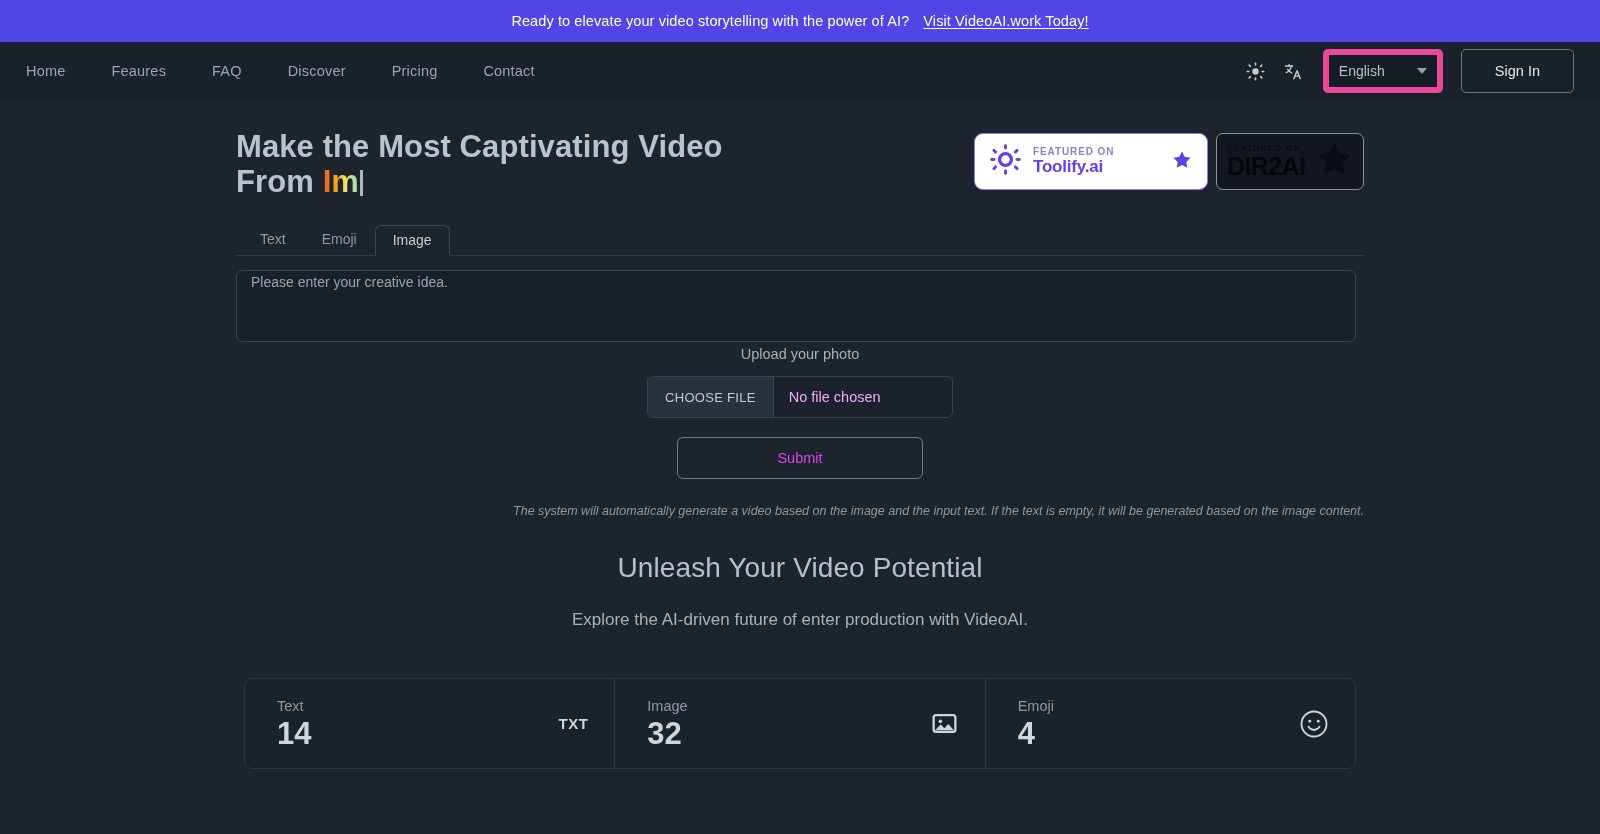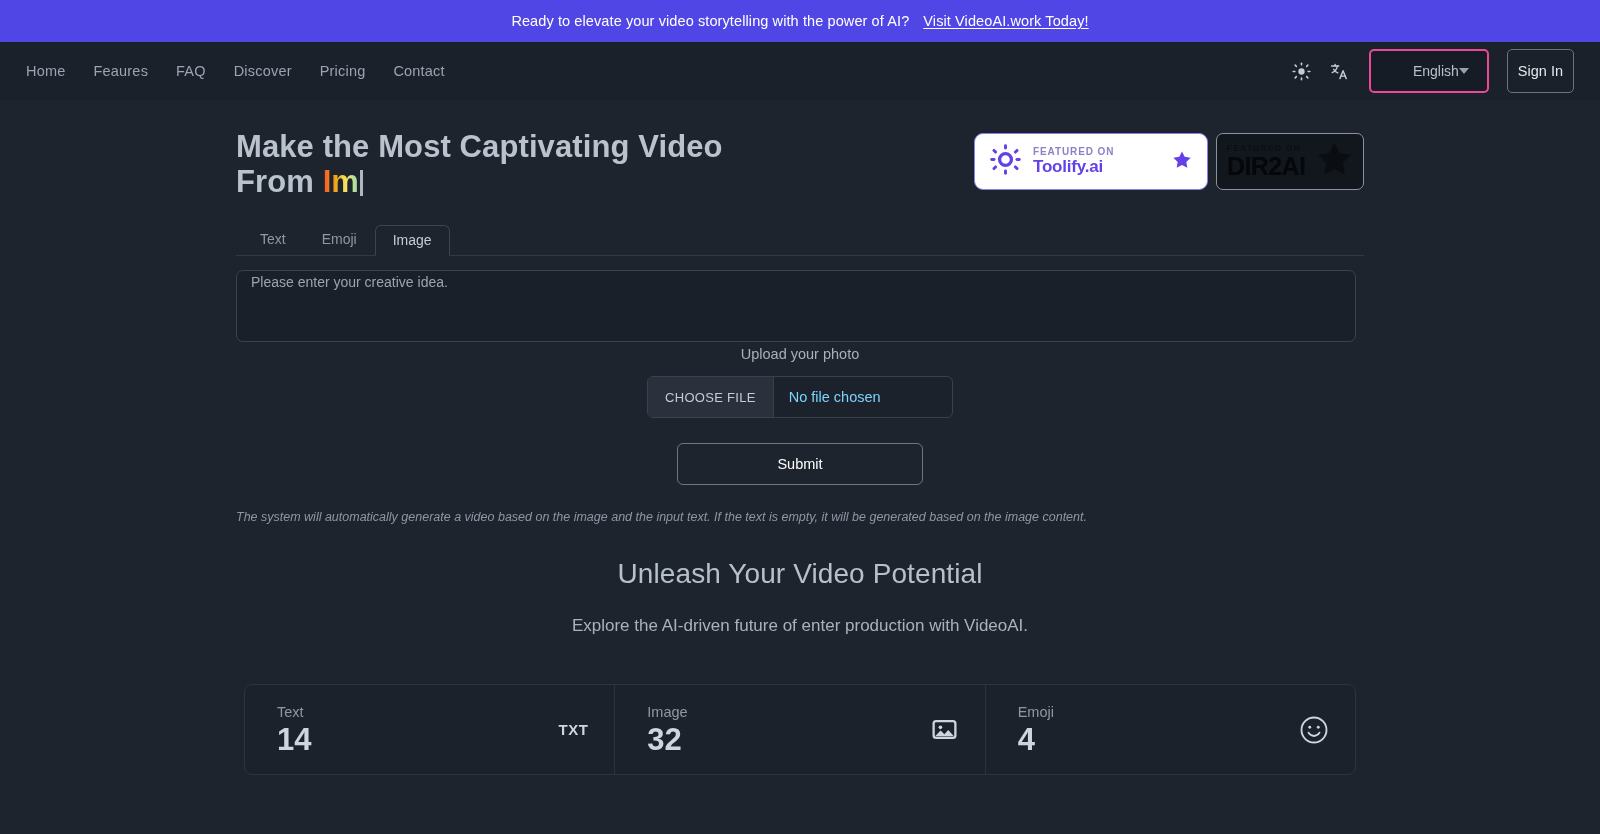--- a/index.html
+++ b/index.html
@@ -38,21 +38,21 @@
     height: 58px;
     background: #1b212b;
     display: flex;
     align-items: center;
     padding: 0 26px 0 26px;
     position: relative;
   }
   .nav-links {
     display: flex;
     align-items: center;
-    gap: 28px;
+    gap: 46px;
   }
   .nav-link {
     color: #9aa4b2;
     font-size: 14.5px;
     cursor: pointer;
     letter-spacing: .2px;
   }
   .nav-right {
     margin-left: auto;
     display: flex;
@@ -62,43 +62,42 @@
   .icon-btn {
     width: 26px; height: 26px;
     display: flex; align-items: center; justify-content: center;
     cursor: pointer;
     color: #c2cbd6;
   }
   .lang-select {
     width: 120px;
     height: 44px;
     background: #161c26;
-    border: 2px solid #ec4899;
+    border: 6px solid #ec4899;
     border-radius: 5px;
     display: flex;
     align-items: center;
-    padding: 0 18px;
+    padding: 0 10px;
     cursor: pointer;
     margin-left: 4px;
-    text-align: right;
   }
   .lang-label {
     color: #b7c0cc;
     font-size: 14px;
     flex: 1;
   }
   .caret {
     width: 0; height: 0;
     border-left: 5px solid transparent;
     border-right: 5px solid transparent;
     border-top: 6px solid #97a1ae;
   }
   .signin-btn {
     height: 44px;
-    padding: 0 10px;
+    padding: 0 33px;
     background: transparent;
     border: 1px solid #6b7483;
     border-radius: 5px;
     color: #e3e8ee;
     font-size: 14.5px;
     font-family: inherit;
     cursor: pointer;
     display: flex;
     align-items: center;
     margin-left: 6px;
@@ -277,41 +276,41 @@
     color: #c5ccd6;
     font-size: 13px;
     letter-spacing: .3px;
     height: 100%;
     display: flex;
     align-items: center;
     padding: 0 17px;
     border-right: 1px solid #39414e;
   }
   .file-name {
-    color: #7dd3fc;
+    color: #f0abfc;
     font-size: 14.5px;
     padding-left: 15px;
   }
 
   
   .submit-btn {
     display: block;
-    margin: 25px auto 0 auto;
+    margin: 19px auto 0 auto;
     width: 246px;
     height: 42px;
     background: transparent;
     border: 1px solid #6e7787;
     border-radius: 6px;
-    color: #ffffff;
+    color: #d946ef;
     font-size: 14.5px;
     font-family: inherit;
     cursor: pointer;
   }
   .disclaimer {
-    text-align: left;
+    text-align: right;
     margin-top: 25px;
     color: #8d97a4;
     font-size: 12.5px;
     font-style: italic;
   }
 
   
   .section-title {
     text-align: center;
     margin-top: 34px;

